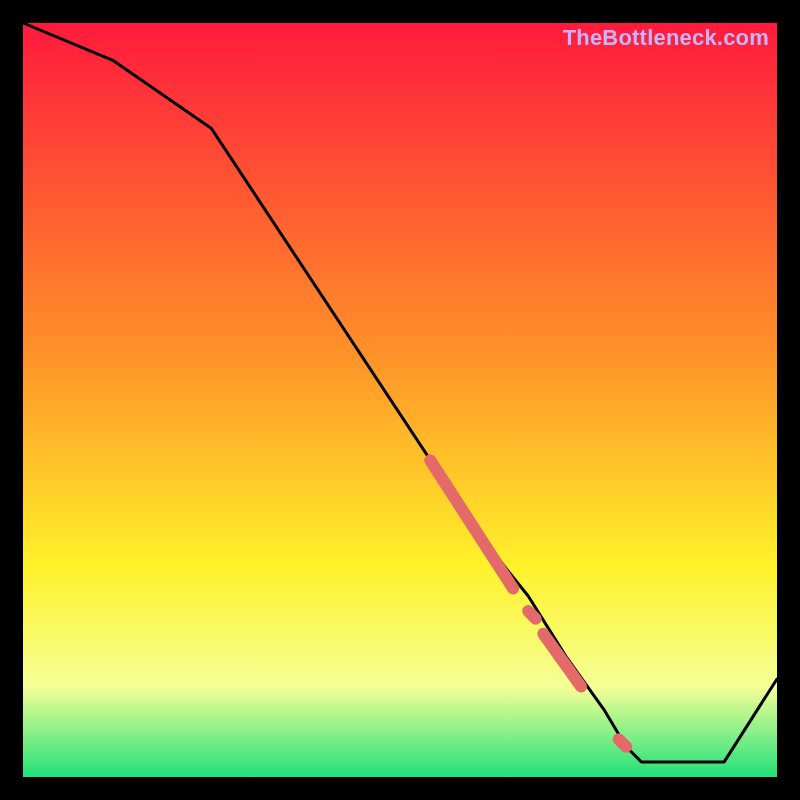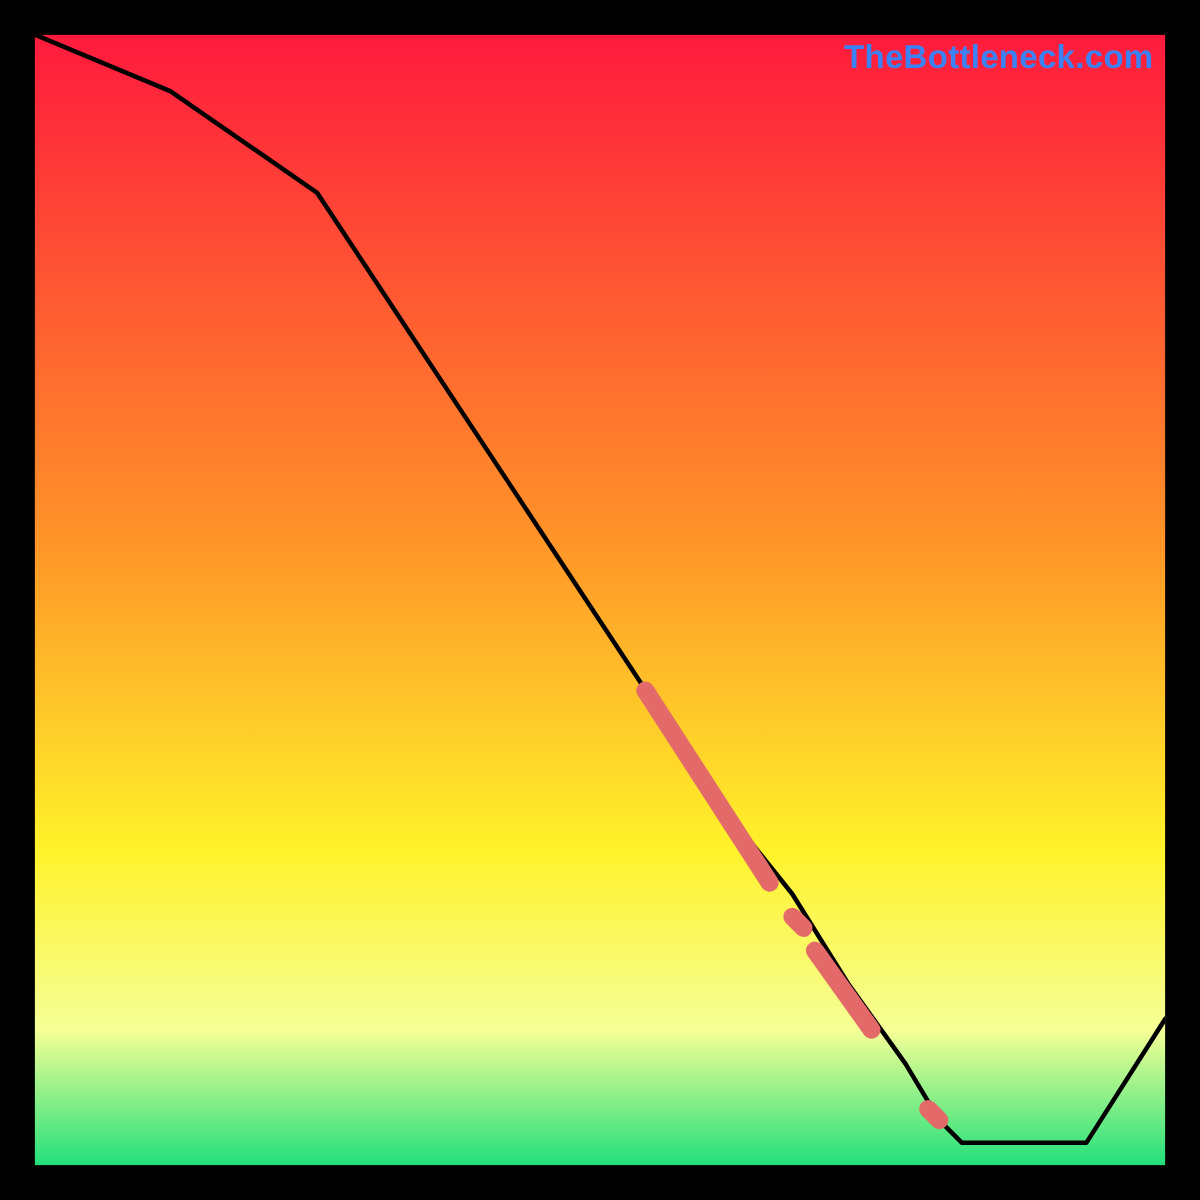--- a/index.html
+++ b/index.html
@@ -26,21 +26,21 @@
     height: 754px;
     overflow: hidden;
   }
   .watermark {
     position: absolute;
     top: 2px;
     right: 8px;
     font-family: Arial, Helvetica, sans-serif;
     font-size: 22px;
     font-weight: 600;
-    color: #3b82f6;
+    color: #c4b5fd;
     letter-spacing: 0.2px;
     user-select: none;
   }
   svg { display: block; }
 </style>
 </head>
 <body>
 
 <div class="frame">
   <div class="plot">

